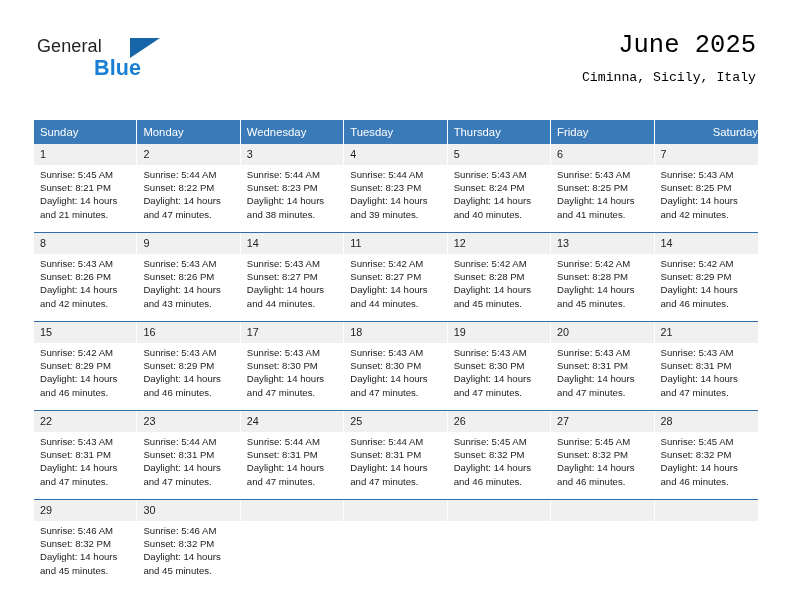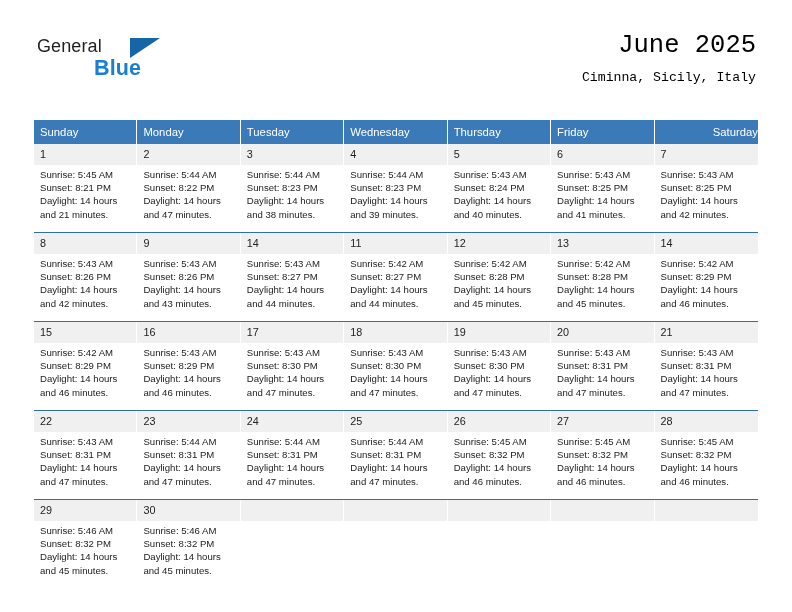--- a/index.html
+++ b/index.html
@@ -168,22 +168,22 @@
       <div class="cal-subtitle">Ciminna, Sicily, Italy</div>
     </div>
 
   </div>
 
   <div class="calendar">
 
     <div class="week-head">
       <div class="dow">Sunday</div>
       <div class="dow">Monday</div>
+      <div class="dow">Wednesday</div>
       <div class="dow">Tuesday</div>
-      <div class="dow">Wednesday</div>
       <div class="dow">Thursday</div>
       <div class="dow">Friday</div>
       <div class="dow">Saturday</div>
     </div>
 
     <div class="week first">
       <div class="day">
         <div class="day-num">1</div>
         <div class="day-info">
           <div>Sunrise: 5:45 AM</div>

